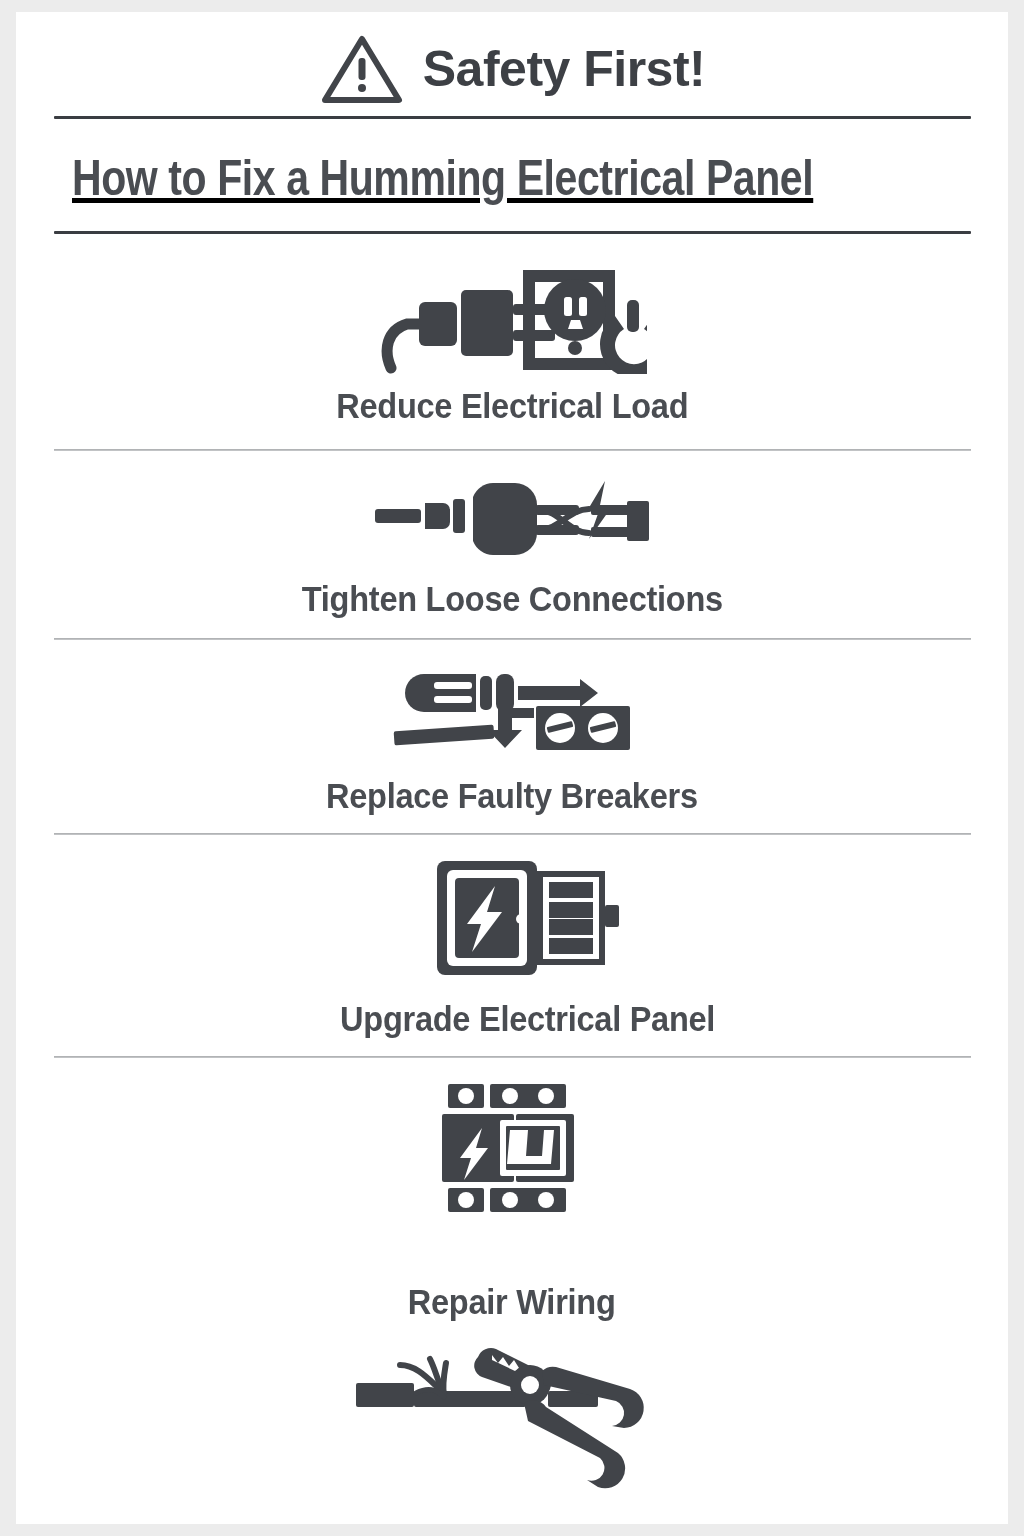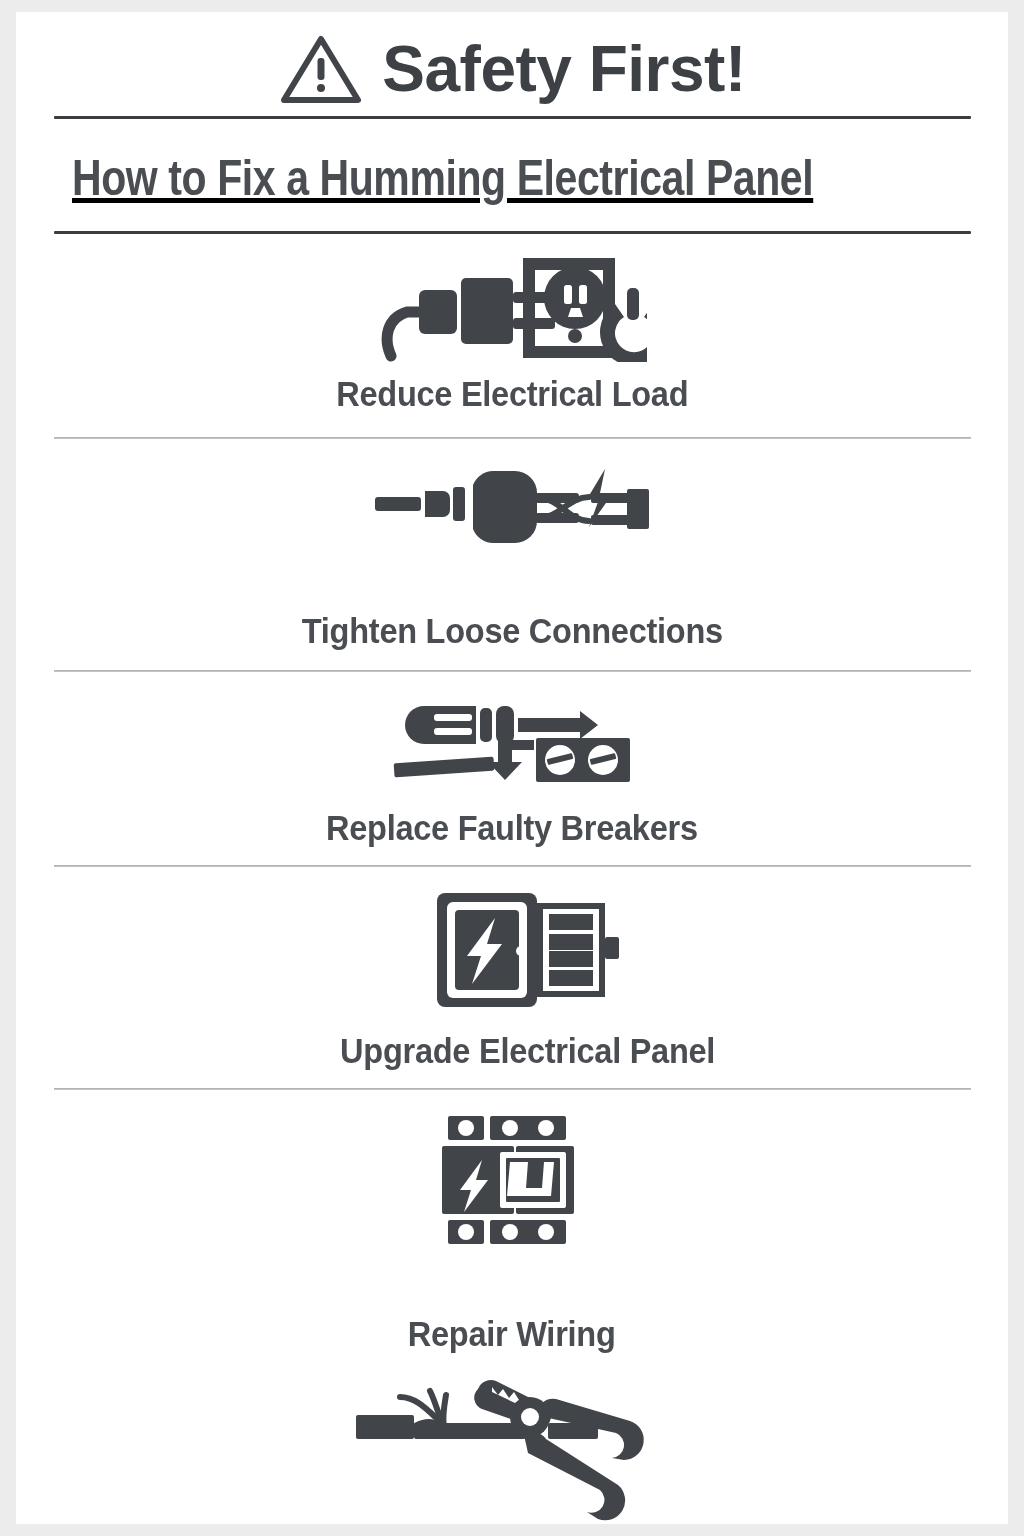--- a/index.html
+++ b/index.html
@@ -33,21 +33,21 @@
     height: 104px;
     padding-top: 10px;
     box-sizing: border-box;
   }
   .warn-icon {
     width: 86px;
     height: 78px;
     display: block;
   }
   .header-title {
-    font-size: 64px;
+    font-size: 50px;
     font-weight: 700;
     color: #3d4045;
     letter-spacing: -0.5px;
     line-height: 1;
     white-space: nowrap;
     text-shadow: 0 1px 0 rgba(255,255,255,0.6);
   }
 
   .rule-strong {
     height: 3px;
@@ -69,21 +69,21 @@
     color: #4a4d52;
     letter-spacing: -0.5px;
     line-height: 1;
     transform: scaleX(0.82);
     transform-origin: left center;
     white-space: nowrap;
   }
 
   
   .steps {
-    margin: 0;
+    margin: 12px;
     padding: 0;
   }
   .step {
     display: flex;
     flex-direction: column;
     align-items: center;
     justify-content: flex-start;
   }
   .step-icon {
     display: block;
@@ -104,21 +104,21 @@
     background: linear-gradient(to bottom, #a9abad 0%, #c9cbcd 100%);
     width: 917px;
     margin: 0 auto;
   }
 
   
   .step-1 { padding-top: 18px; }
   .step-1 .step-icon { margin-bottom: 14px; }
   .step-1 { padding-bottom: 26px; }
 
-  .step-2 { padding-top: 28px; gap: 44px; }
+  .step-2 { padding-top: 28px; }
   .step-2 .step-icon { margin-bottom: 22px; }
   .step-2 { padding-bottom: 22px; }
 
   .step-3 { padding-top: 22px; }
   .step-3 .step-icon { margin-bottom: 20px; }
   .step-3 { padding-bottom: 20px; }
 
   .step-4 { padding-top: 22px; padding-left: 32px; }
   .step-4 .step-icon { margin-bottom: 22px; }
   .step-4 { padding-bottom: 20px; }

